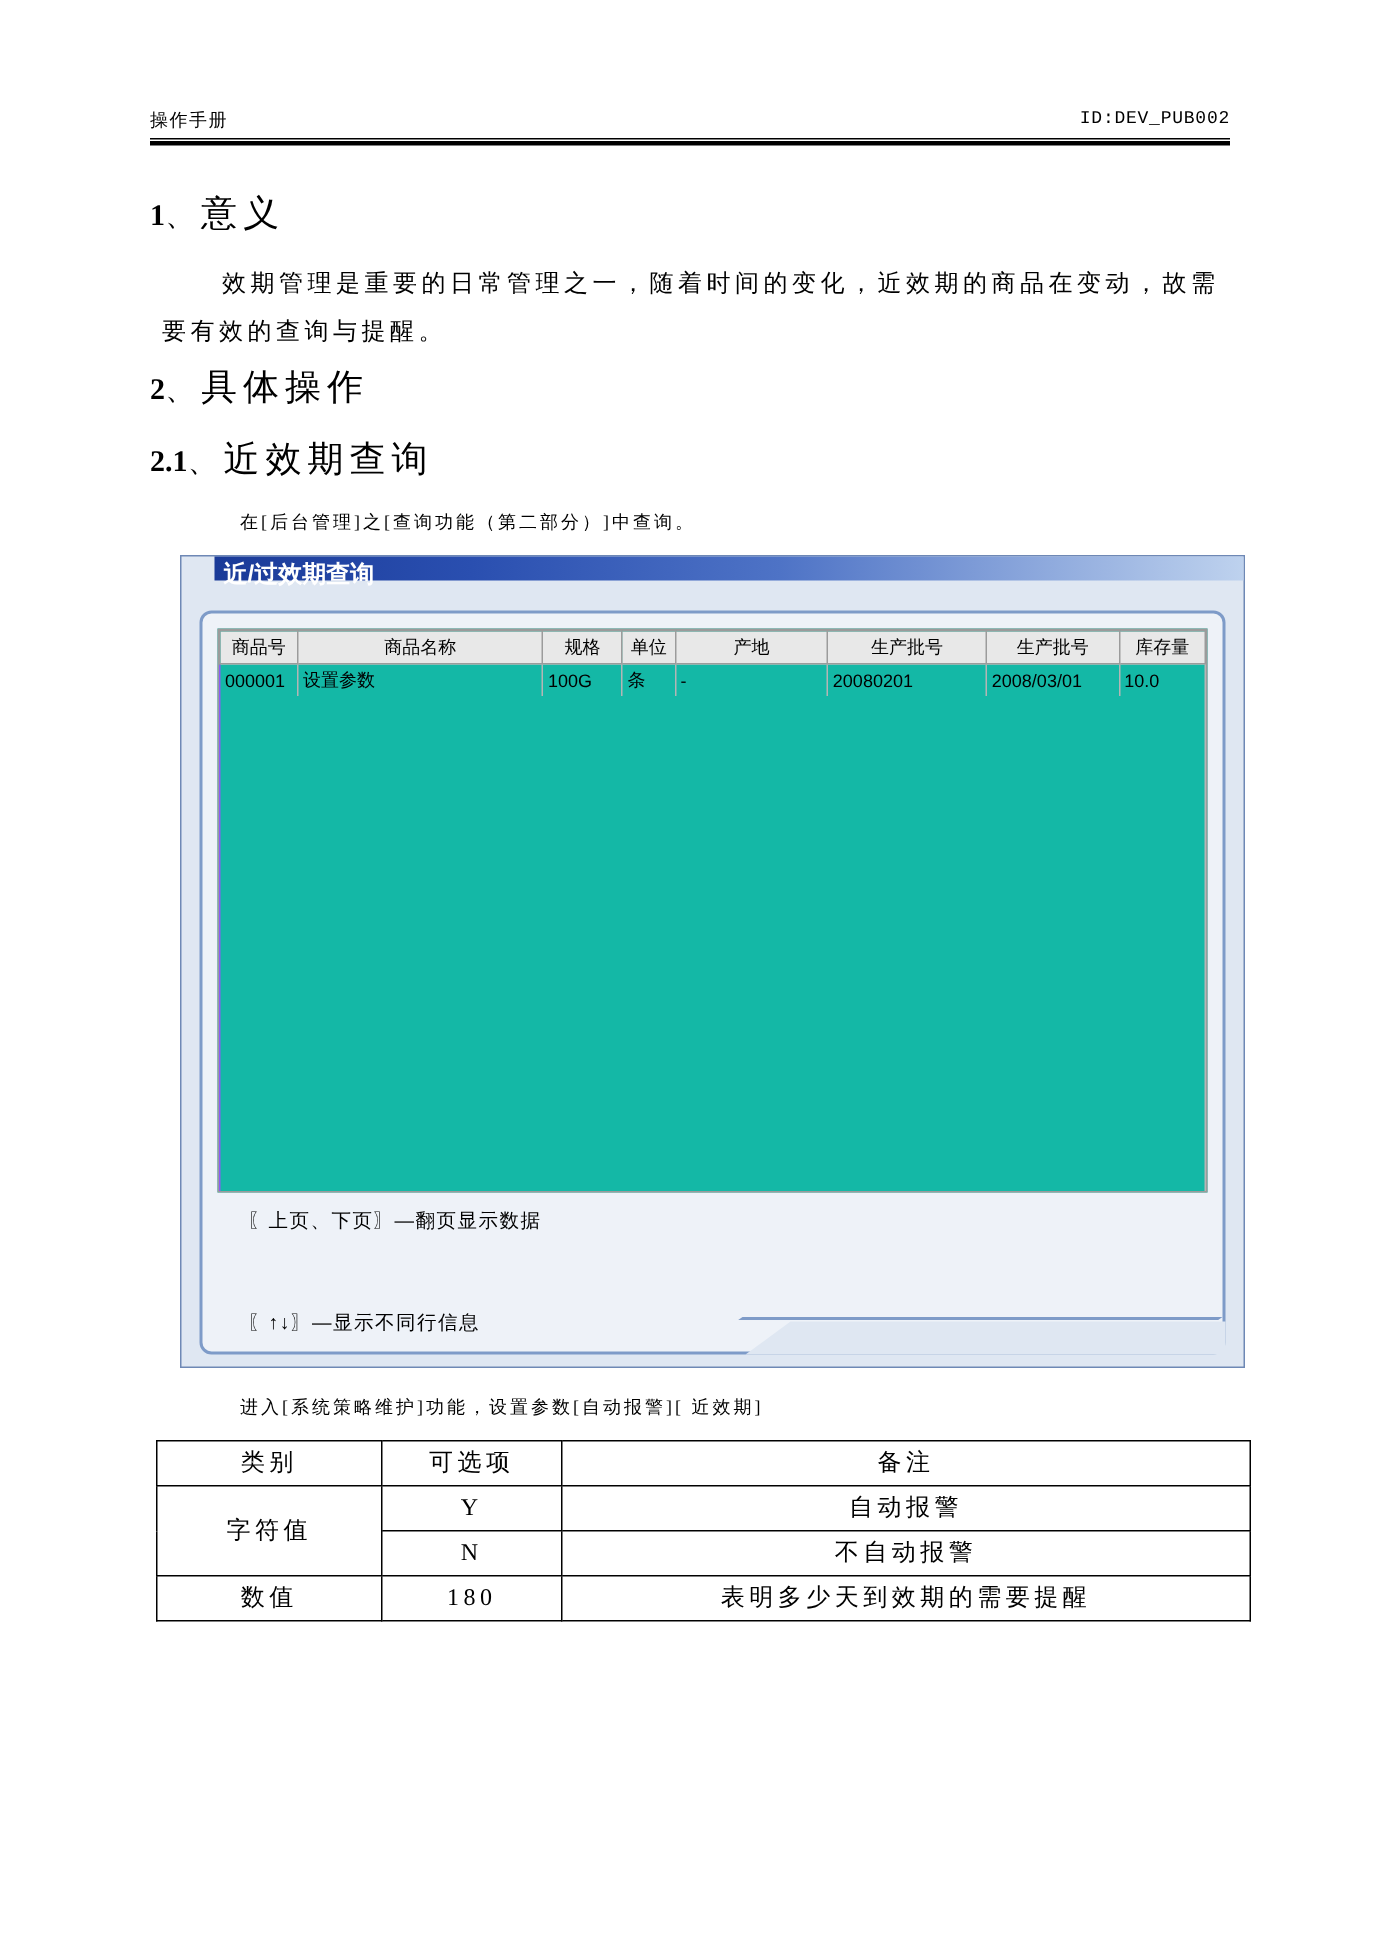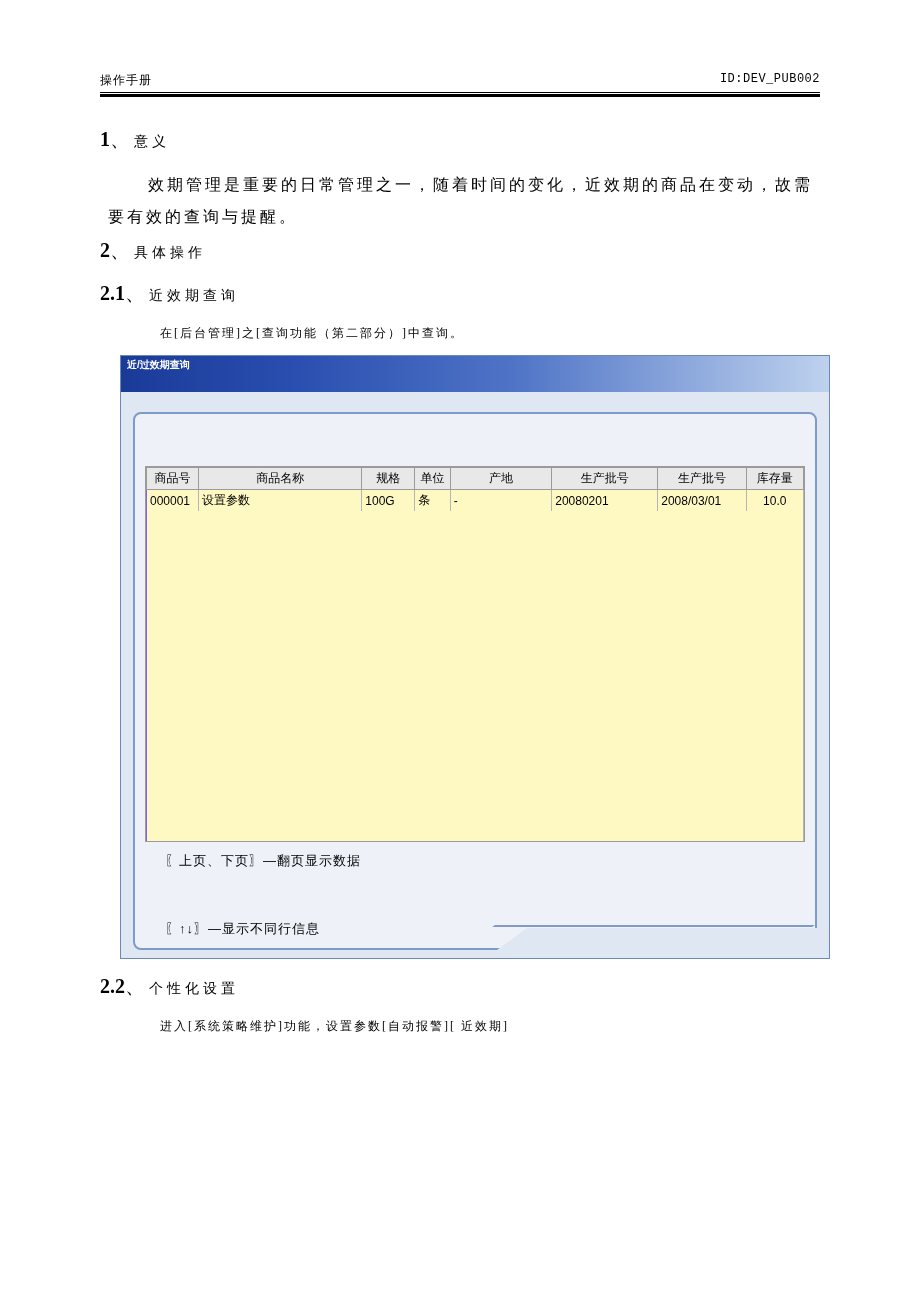--- a/index.html
+++ b/index.html
@@ -23,21 +23,21 @@
     font-size: 12px;
   }
   .hdr-left { letter-spacing: 1px; }
   .hdr-right { font-family: "Courier New", monospace; letter-spacing: 0.5px; }
   .thin-line { height: 1px; background: #000; }
   .thick-line { height: 3px; background: #000; margin-top: 1px; }
   .body { padding-top: 25px; }
 
   .h-num { font-family: "Times New Roman", serif; font-weight: bold; font-size: 20px; }
   .h-dot { font-size: 20px; }
-  .h-txt { font-size: 14px; letter-spacing: 4px; margin-top: 39px; }
+  .h-txt { font-size: 24px; letter-spacing: 4px; margin-top: 39px; }
   .h1 { margin: 4px 0 16px 0; }
   .h2 { margin: 14px 0 12px 0; }
   .para {
     font-size: 16px;
     line-height: 2.0;
     text-indent: 2.5em;
     letter-spacing: 3px;
     padding-left: 8px;
   }
   .para2 {
@@ -51,56 +51,57 @@
 
   
   .embed {
     margin: 8px 0 8px 20px;
     width: 710px;
     border: 1px solid #6e88b5;
     background: #dfe7f2;
     padding-bottom: 8px;
   }
   .embed-title {
-    height: 36px;
+    height: 16px;
     background: linear-gradient(to right, #1a3a98 0%, #2a4fb0 25%, #4e73c6 55%, #bed2ee 100%);
     color: #fff;
     font-weight: bold;
-    font-size: 10px;
+    font-size: 16px;
     padding: 2px 6px;
     font-family: "SimSun","宋体",sans-serif;
+    margin-left: 22px;
   }
   .embed-body {
     margin: 20px 12px 0 12px;
     background: #eef2f8;
     border: 2px solid #7e9bc8;
     border-radius: 8px;
     padding: 10px 10px 6px 10px;
     position: relative;
     min-height: 480px;
   }
-  .grid-wrap { background: #fef9c3; border: 1px solid #9b9b9b; display: flex; margin-top: 42px; }
+  .grid-wrap { background: #14b8a6; border: 1px solid #9b9b9b; display: flex; }
   .grid-wrap table { border-collapse: collapse; font-size: 12px; font-family: "SimSun","宋体",sans-serif; width:100%; }
   .grid-wrap th {
     background: #e8e8e8;
     border: 1px solid #9b9b9b;
     padding: 2px 3px;
     font-weight: normal;
     text-align: center;
     white-space: nowrap;
   }
   .grid-wrap td {
     border-left: 1px solid #8b5cf6;
     border-right: 1px solid #b5b5b5;
     padding: 2px 3px;
     white-space: nowrap;
   }
   .col-id{width:46px;} .col-name{width:148px;text-align:left;} .col-spec{width:48px;}
   .col-unit{width:32px;} .col-origin{width:92px;} .col-batch{width:96px;}
-  .col-exp{width:80px;} .col-stock{width:52px;text-align:center;}
+  .col-exp{width:80px;} .col-stock{width:52px;text-align:left;}
   .grid-spacer { height: 330px; }
   .hints {
     font-size: 13px;
     letter-spacing: 1px;
     padding: 6px 20px 0 20px;
     font-family: "SimSun","宋体",sans-serif;
   }
   .hints-row { display:flex; gap:50px; padding:4px 0;flex-direction:column; }
   .embed-corner {
     position:absolute;
@@ -198,21 +199,40 @@
         <div class="hints">
           <div class="hints-row">
             <span>〖上页、下页〗—翻页显示数据</span>
             <span>〖↑↓〗—显示不同行信息</span>
           </div>
         </div>
         <div class="embed-corner"></div>
       </div>
     </div>
 
-    <div class="h2">
-      <span class="h-num">2.2</span><span class="h-dot">、</span>
-      <span class="h-txt">个性化设置</span>
-    </div>
     <div class="para2">进入[系统策略维护]功能，设置参数[自动报警][ 近效期]</div>
 
+    <table class="settings">
+      <tbody>
+          <tr>
+        <th class="c1">类别</th>
+        <th class="c2">可选项</th>
+        <th>备注</th>
+      </tr>
+      <tr>
+        <td rowspan="2">字符值</td>
+        <td>Y</td>
+        <td>自动报警</td>
+      </tr>
+      <tr>
+        <td>N</td>
+        <td>不自动报警</td>
+      </tr>
+      <tr>
+        <td>数值</td>
+        <td>180</td>
+        <td>表明多少天到效期的需要提醒</td>
+      </tr>
+    </tbody>
+      </table>
 
   </div>
 </div>
 
 </body></html>

